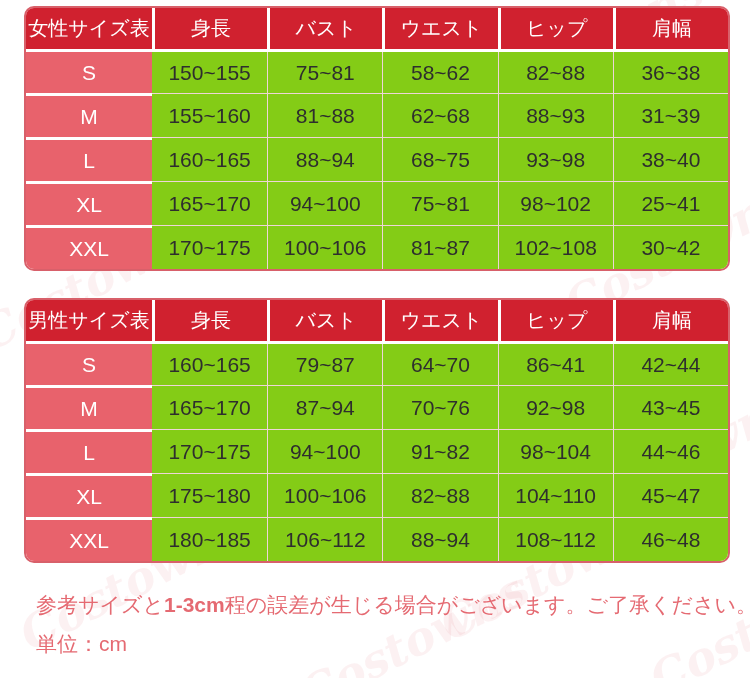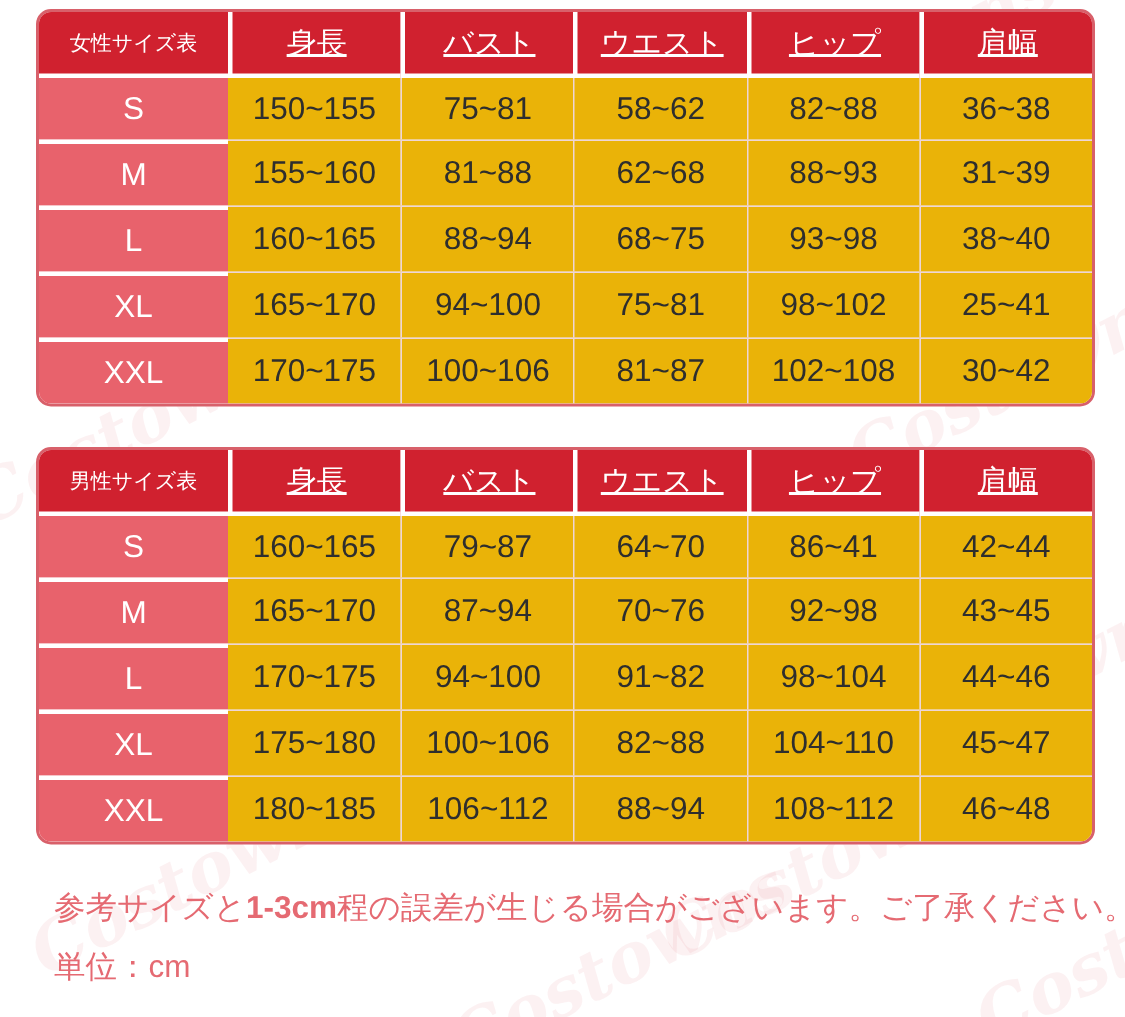--- a/index.html
+++ b/index.html
@@ -52,31 +52,31 @@
     height: 41px;
     overflow: hidden;
   }
   thead th {
     background: var(--header-bg, #d0212f);
     color: #ffffff;
     font-size: 20px;
     font-weight: normal;
     border-bottom: 3px solid #ffffff;
   }
-  thead th.title-cell { font-size: 14px; }
-  thead th + th { border-left: 3px solid #ffffff; text-decoration: underline; }
+  thead th.title-cell { font-size: 20px; }
+  thead th + th { border-left: 3px solid #ffffff; }
   thead th:first-child { width: 126px; }
 
   td.size {
     background: var(--size-cell-bg, #e8626c);
     color: #ffffff;
     font-size: 21px;
   }
   td.data {
-    background: #eab308;
+    background: #84cc16;
     color: var(--value-text, #2e2e2e);
     font-size: 21px;
   }
   tbody tr + tr td.size { border-top: 3px solid #ffffff; }
   tbody tr + tr td.data { border-top: 1px solid var(--grid-line, #eed5d7); }
   td.data + td.data { border-left: 1px solid var(--grid-line, #eed5d7); }
 
   
   .note {
     position: absolute;

